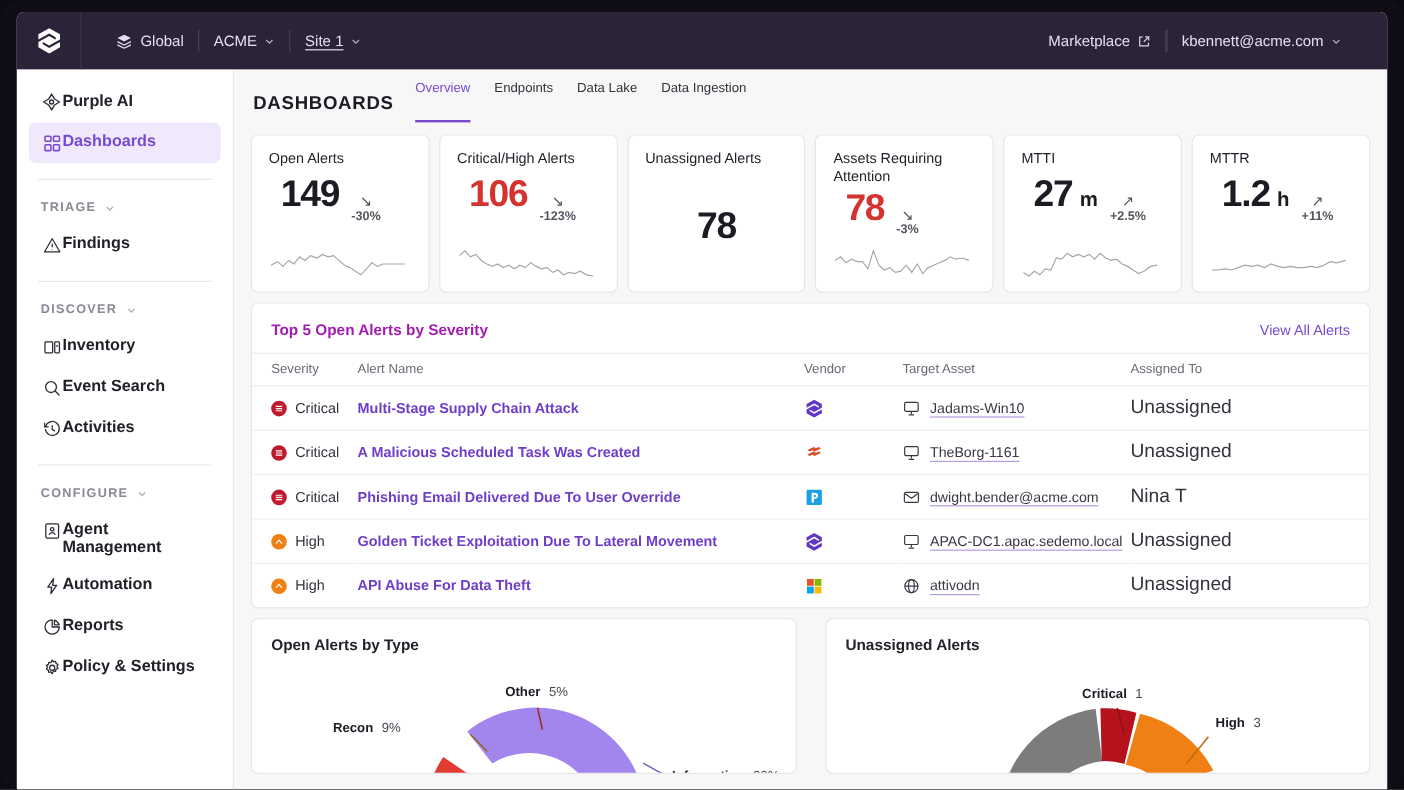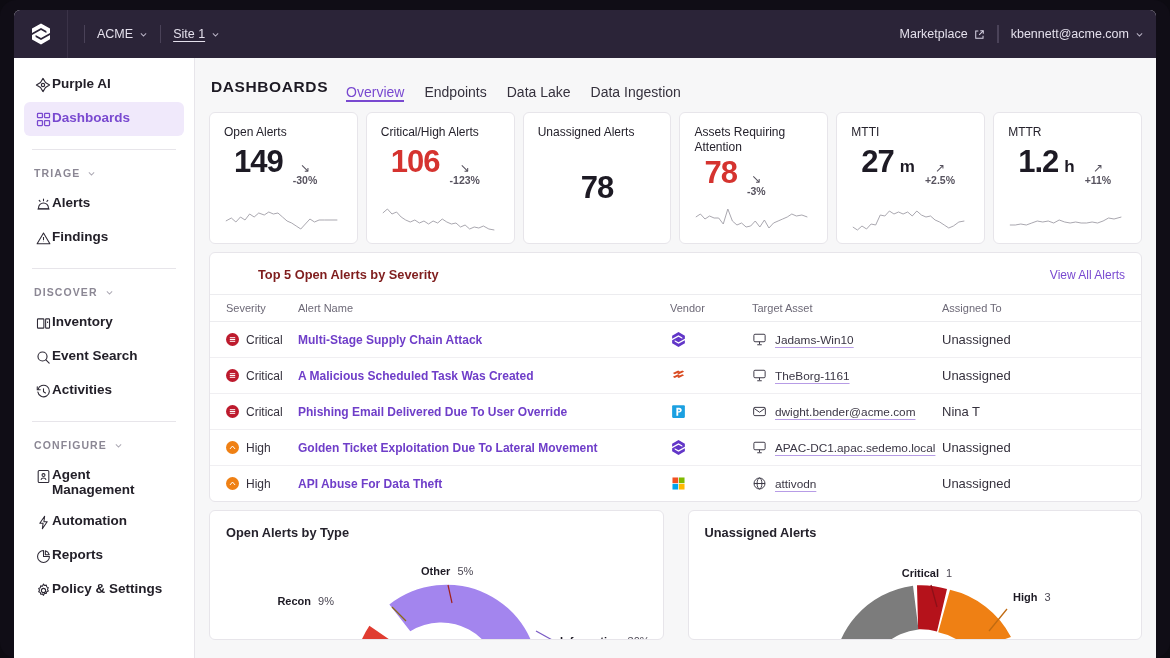--- a/index.html
+++ b/index.html
@@ -44,21 +44,21 @@
   }
   .tb-item {
     display: flex; align-items: center; gap: 6px;
     padding: 0 12px; height: 100%;
     color: #e4e0ec; white-space: nowrap;
   }
   .tb-sep { width: 1px; height: 18px; background: #4a4258; }
   .tb-link-underline { text-decoration: underline; text-underline-offset: 3px; }
   .chev { width: 9px; height: 9px; opacity: .8; }
   .topbar-spacer { flex: 1; }
-  .topbar-right { display: flex; align-items: center; height: 100%; padding-right: 0; }
+  .topbar-right { display: flex; align-items: center; height: 100%; padding-right: 26px; }
   .ext-icon { width: 11px; height: 11px; }
 
   
   .body-row { flex: 1; display: flex; min-height: 0; }
 
   
   .sidebar {
     width: 181px; flex: 0 0 181px;
     background: #ffffff;
     border-right: 1px solid #e7e5ea;
@@ -95,21 +95,21 @@
   .page-head {
     display: flex; align-items: flex-end; gap: 18px;
     padding: 16px 2px 0 2px; height: 44px;
   }
   .page-title {
     font-size: 15.5px; font-weight: 700; letter-spacing: .6px;
     color: #1d1a24; padding-bottom: 6px;
   }
   .tabs { display: flex; gap: 20px; align-items: flex-end; }
   .tab {
-    font-size: 14px; color: #35313d; padding-bottom: 0;
+    font-size: 11px; color: #35313d; padding-bottom: 20px;
     cursor: pointer; border-bottom: 2px solid transparent; text-align: center;
   }
   .tab.active { color: #7949d0; border-bottom-color: #7949d0; }
 
   
   .kpi-row { display: flex; gap: 8px; margin-top: 10px; }
   .kpi-card {
     flex: 1; min-width: 0; height: 132px;
     background: #fff; border: 1px solid #e7e5ea; border-radius: 6px;
     padding: 12px 14px 8px 14px;
@@ -128,21 +128,21 @@
 
   
   .panel {
     background: #fff; border: 1px solid #e7e5ea; border-radius: 6px;
     margin-top: 8px;
   }
   .panel-head {
     display: flex; align-items: center; justify-content: space-between;
     padding: 14px 16px 12px 16px;
   }
-  .panel-title { font-size: 12.8px; font-weight: 700; color: #7f1d1d; margin-left: 32px; }
+  .panel-title { font-size: 12.8px; font-weight: 700; color: #a21caf; }
   .panel-link { font-size: 12px; color: #7949d0; cursor: pointer; }
   table.alerts { width: 100%; border-collapse: collapse; }
   table.alerts th {
     text-align: left; font-size: 11px; font-weight: 400; color: #6d6977;
     padding: 7px 0 7px 0;
     border-top: 1px solid #ececef; border-bottom: 1px solid #ececef;
   }
   table.alerts td {
     padding: 9px 0; font-size: 12px; color: #35313d;
     border-bottom: 1px solid #f0eff2; vertical-align: middle;
@@ -159,21 +159,21 @@
   .sev-dot.high { background: #ef8014; }
   .sev-dot svg { width: 9px; height: 9px; }
   .alert-link { color: #6f3ec9; font-weight: 600; font-size: 12px; cursor: pointer; }
   .asset-cell { display: flex; align-items: center; gap: 8px; }
   .asset-ico { width: 15px; height: 15px; flex: 0 0 15px; color: #3a3644; }
   .asset-link {
     color: #3a3644; font-size: 11.8px;
     text-decoration: underline; text-decoration-color: #b79ce6;
     text-underline-offset: 3px; cursor: pointer;
   }
-  .assign-txt { font-size: 13px; color: #35313d; }
+  .assign-txt { font-size: 16px; color: #35313d; }
   .vendor-ico { width: 17px; height: 17px; display:block; }
 
   
   .donut-row { display: flex; gap: 24px; margin-top: 8px; }
   .donut-card {
     flex: 1; min-width: 0;
     background: #fff; border: 1px solid #e7e5ea; border-radius: 6px;
     padding: 14px 16px 0 16px;
     height: 130px; overflow: hidden; position: relative;
   }
@@ -189,20 +189,28 @@
 <div class="window-frame">
 <div class="app">
 
   <div class="topbar">
     <div class="logo-cell">
       <svg class="logo-mark" viewBox="0 0 24 24">
         <path d="M12 1.5 21 6.6v4.3l-9 5.1-5.4-3.05v2.0L12 18.1l9-5.1v4.35L12 22.5 3 17.4v-4.3l9-5.1 5.4 3.05v-2.0L12 5.9 3 11V6.6Z" fill="#ffffff"></path>
       </svg>
     </div>
     <div class="topbar-left">
+      <div class="tb-item">
+        <svg width="15" height="15" viewBox="0 0 24 24" fill="none" stroke="#e4e0ec" stroke-width="1.7" stroke-linejoin="round">
+          <path d="M12 3 3 7.5l9 4.5 9-4.5Z" fill="#e4e0ec" stroke="none"></path>
+          <path d="M3 12.3 12 16.8l9-4.5"></path>
+              <path d="M3 16.6 12 21.1l9-4.5"></path>
+        </svg>
+        <span>Global</span>
+      </div>
       <div class="tb-sep"></div>
       <div class="tb-item">
         <span>ACME</span>
         <svg class="chev" viewBox="0 0 12 12" fill="none" stroke="#d8d3e4" stroke-width="1.4">
               <path d="M2.5 4.5 6 8l3.5-3.5"></path>
             </svg>
       </div>
       <div class="tb-sep"></div>
       <div class="tb-item">
         <span class="tb-link-underline">Site 1</span>
@@ -258,32 +266,20 @@
         <span>Dashboards</span>
       </div>
 
       <div class="nav-divider"></div>
 
       <div class="nav-section">
         <span>TRIAGE</span>
         <svg class="chev" viewBox="0 0 12 12" fill="none" stroke="#9a96a3" stroke-width="1.4">
               <path d="M2.5 4.5 6 8l3.5-3.5"></path>
             </svg>
-      </div>
-      <div class="nav-item">
-        <span class="ico">
-          <svg width="17" height="17" viewBox="0 0 24 24" fill="none" stroke="#2e2a36" stroke-width="1.5" stroke-linecap="round">
-            <path d="M5 18h14v-1.2c0-3.9-3.1-7-7-7s-7 3.1-7 7Z"></path>
-            <path d="M4 18.3h16"></path>
-                <path d="M12 6.6V4.3"></path>
-                <path d="M7.2 7.6 5.9 6.1"></path>
-                <path d="M16.8 7.6 18.1 6.1"></path>
-          </svg>
-        </span>
-        <span>Alerts</span>
       </div>
       <div class="nav-item">
         <span class="ico">
           <svg width="17" height="17" viewBox="0 0 24 24" fill="none" stroke="#2e2a36" stroke-width="1.5" stroke-linejoin="round">
             <path d="M12 4.2 21 19.5H3Z"></path>
                 <path d="M12 10v4.3"></path>
                 <path d="M12 16.6v.5"></path>
           </svg>
         </span>
         <span>Findings</span>

